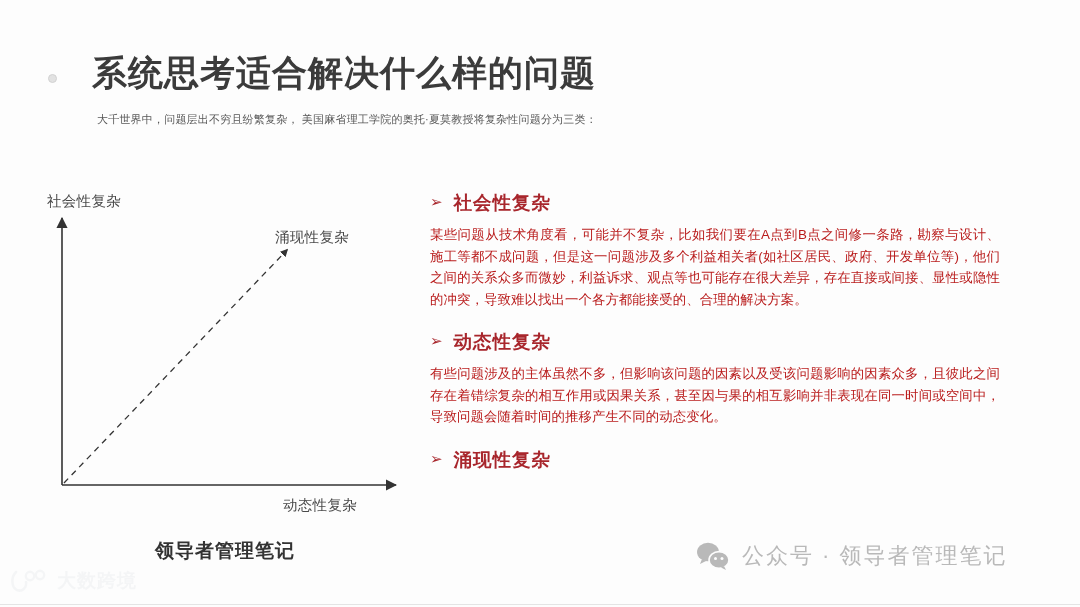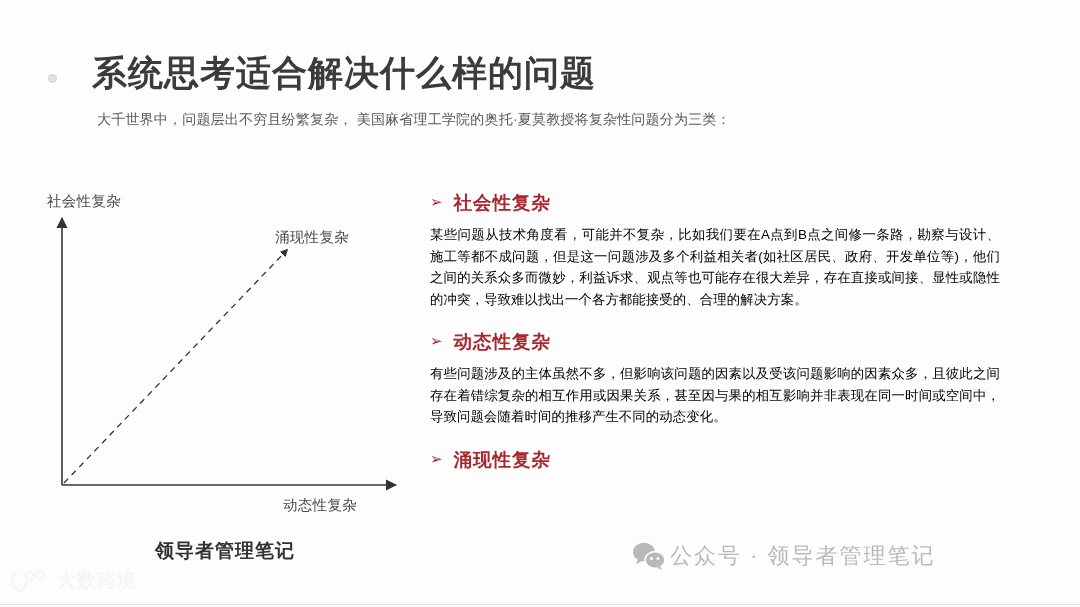--- a/index.html
+++ b/index.html
@@ -47,21 +47,21 @@
     color: #3b3b3b;
     letter-spacing: 1px;
     white-space: nowrap;
   }
 
   
   #subtitle {
     position: absolute;
     left: 97px;
     top: 108px;
-    font-size: 14px;
+    font-size: 11px;
     line-height: 22px;
     color: #585858;
     white-space: nowrap;
     letter-spacing: 0.2px;
   }
 
   
   #chart {
     position: absolute;
     left: 30px;
@@ -117,21 +117,21 @@
   .section-title {
     font-size: 18.5px;
     font-weight: 700;
     color: #a8262c;
     letter-spacing: 1px;
     white-space: nowrap;
   }
   .section-body {
     font-size: 13.4px;
     line-height: 21.5px;
-    color: #000000;
+    color: #b91c1c;
     text-align: justify;
     letter-spacing: 0.1px;
   }
 
   
   #watermark {
     position: absolute;
     left: 10px;
     top: 568px;
     display: flex;
@@ -144,25 +144,25 @@
     font-size: 19px;
     font-weight: 700;
     color: #eceef0;
     letter-spacing: 1px;
     white-space: nowrap;
   }
 
   
   #wechat-footer {
     position: absolute;
-    left: 632px;
+    left: 696px;
     top: 541px;
     display: flex;
     align-items: center;
-    gap: 4px;
+    gap: 12px;
   }
   #wechat-icon svg { display: block; }
   #wechat-text {
     font-size: 22px;
     color: #b9b9b9;
     letter-spacing: 2px;
     white-space: nowrap;
   }
 
   #bottom-rule {

